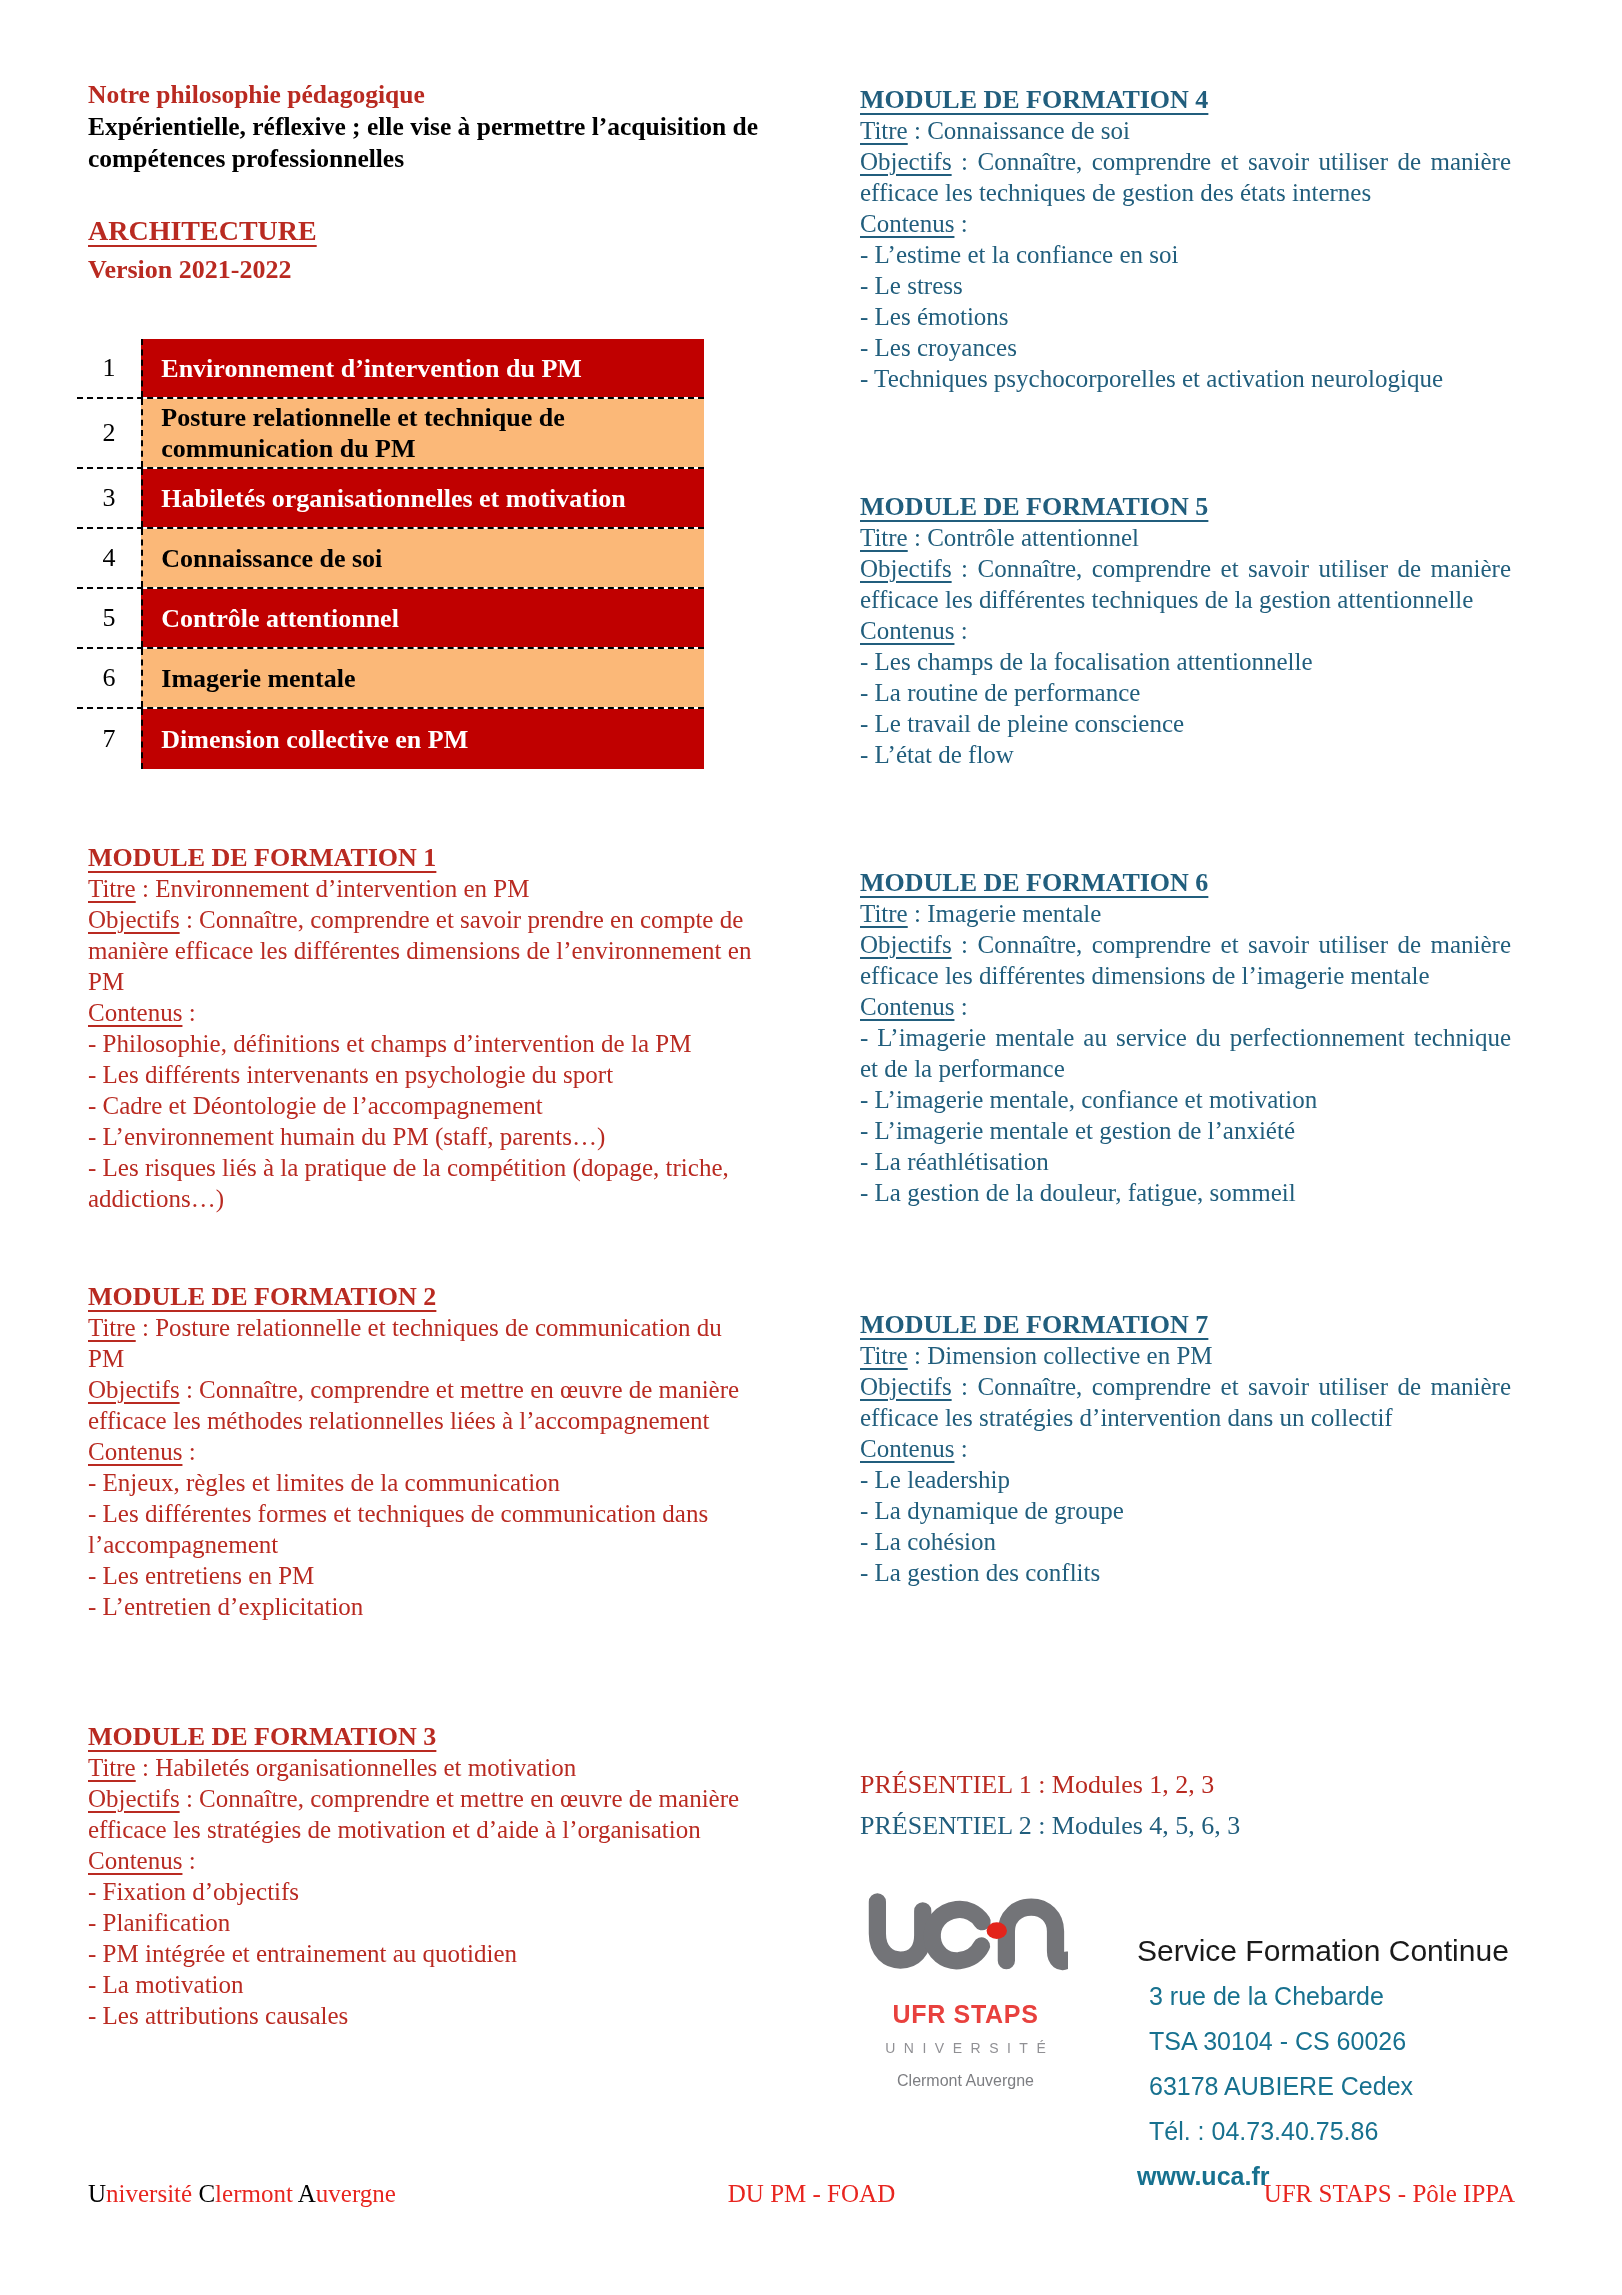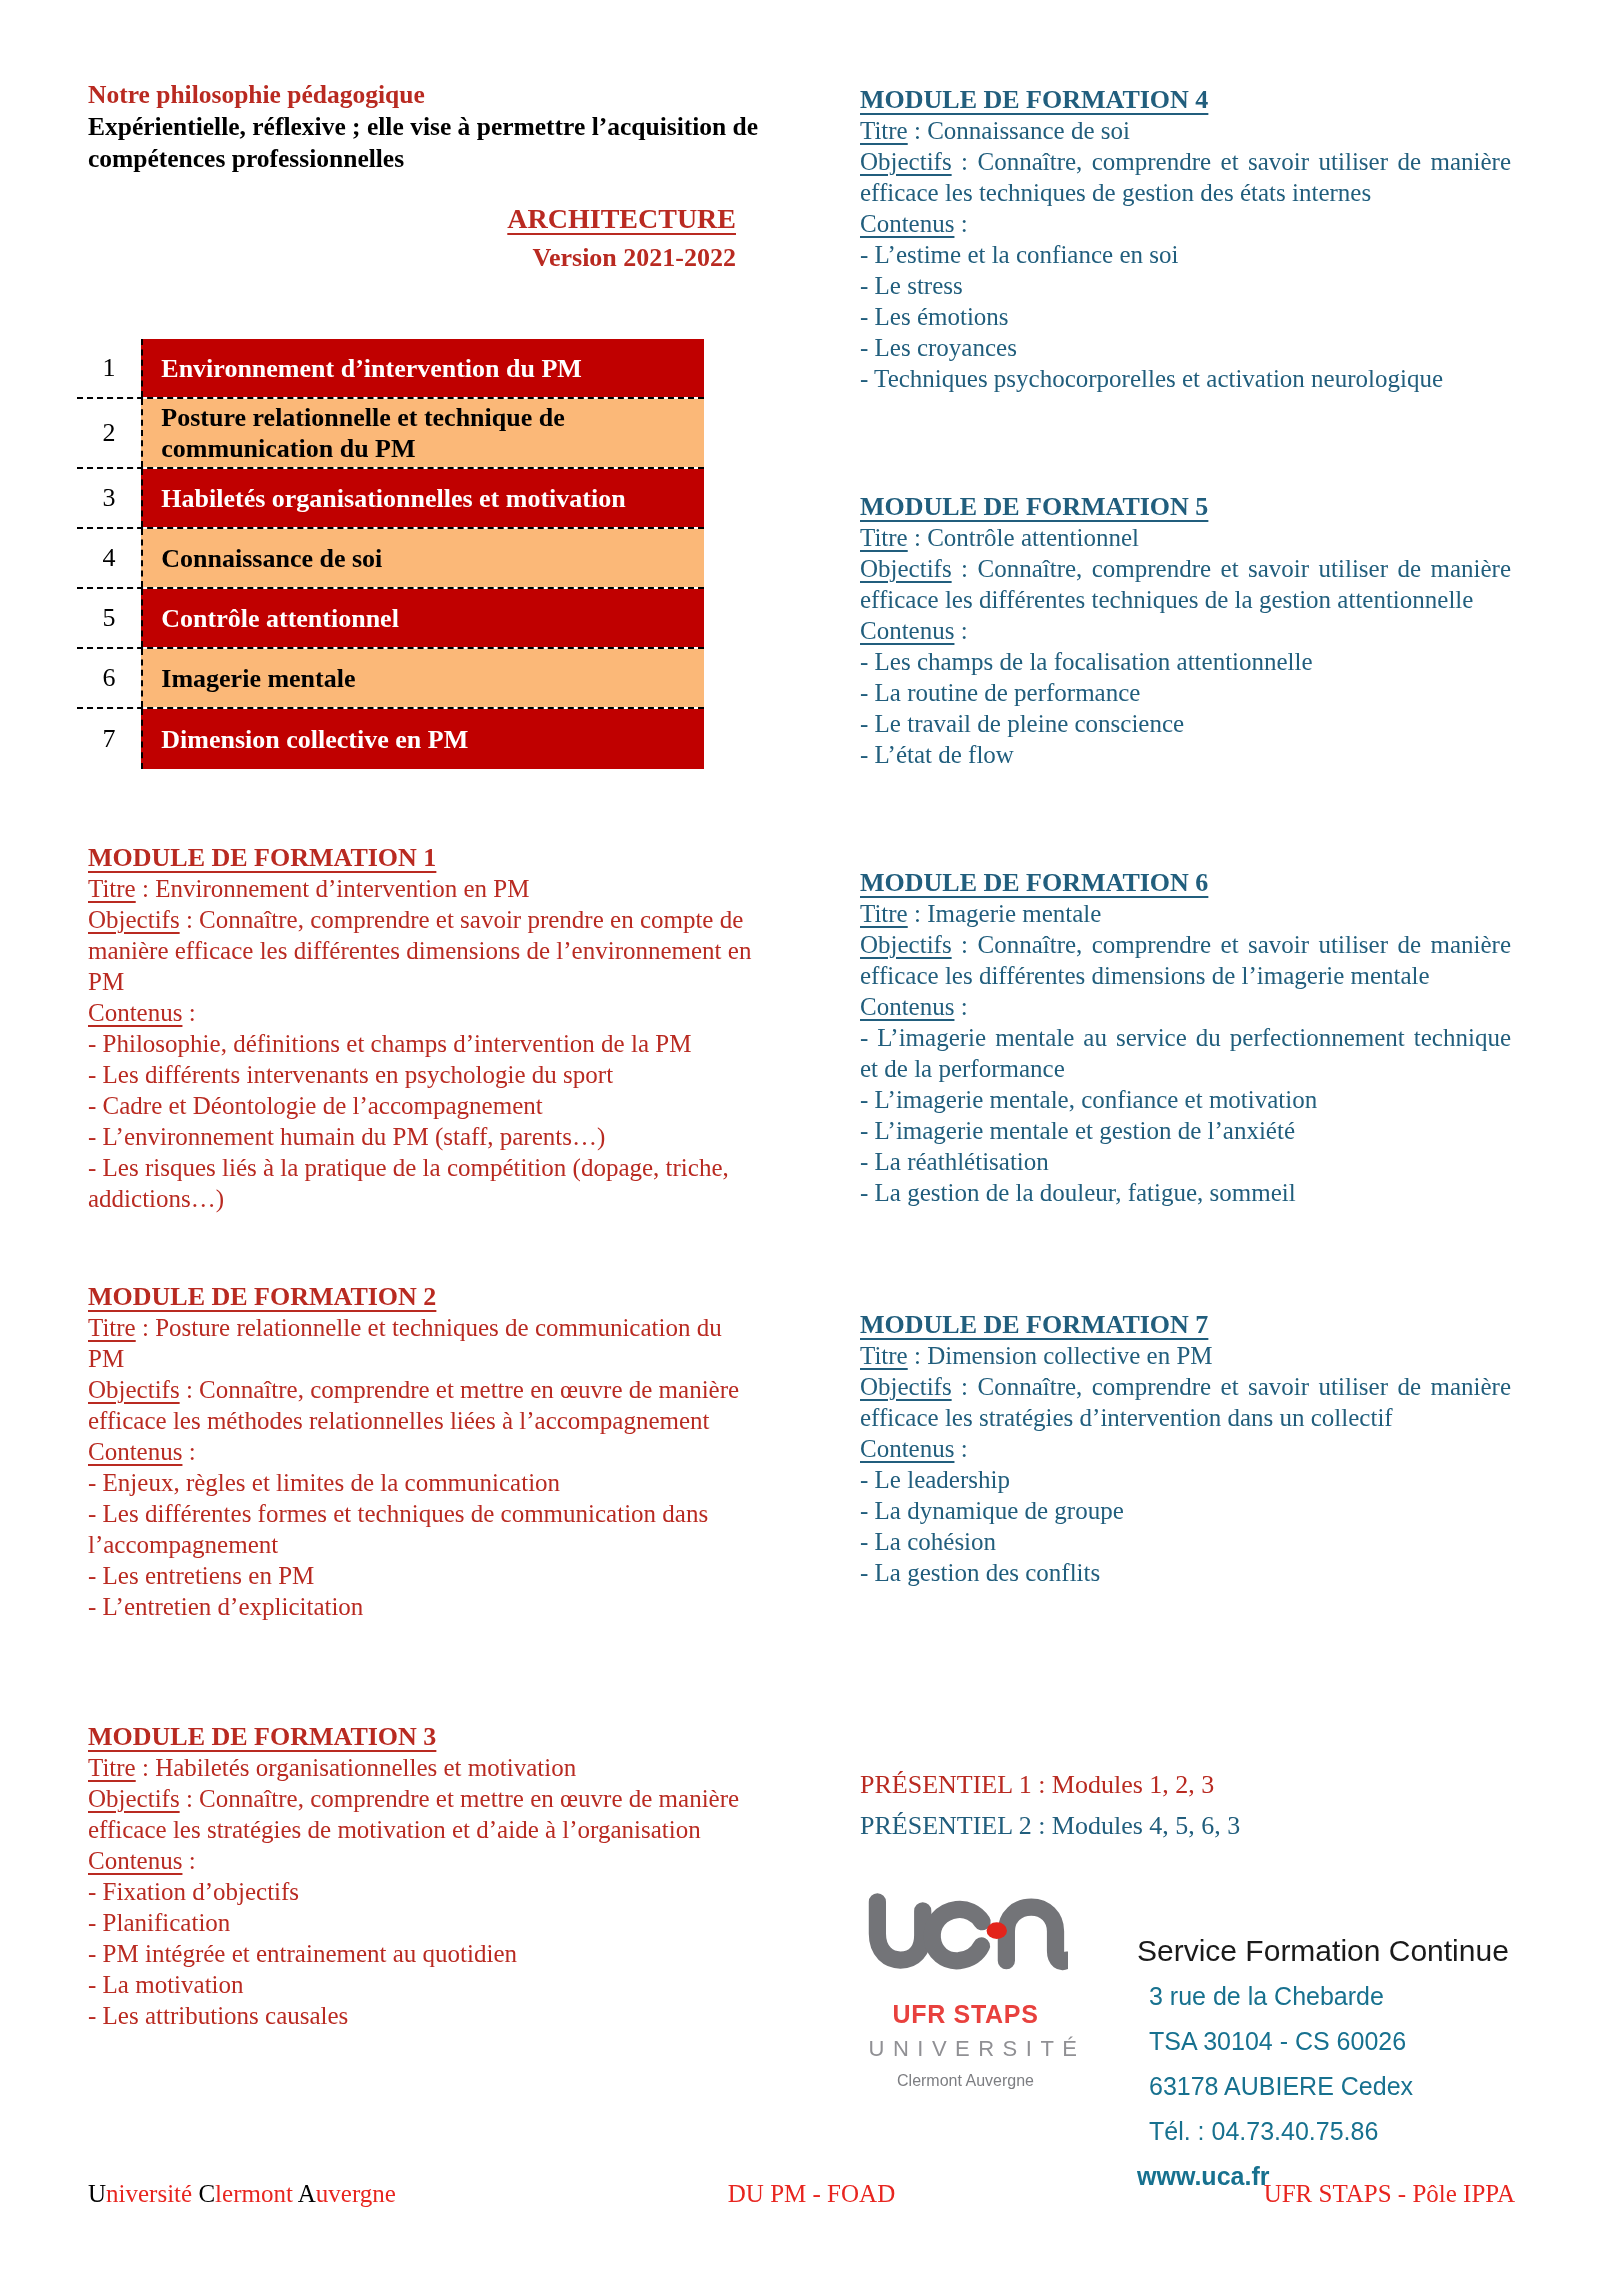--- a/index.html
+++ b/index.html
@@ -5,21 +5,21 @@
   html,body{margin:0;padding:0;background:#ffffff;}
   .page{position:relative;width:1623px;height:2295px;background:#ffffff;overflow:hidden;
         font-family:"Liberation Serif", serif;color:#000;text-decoration:underline;}
 
   
   .intro{position:absolute;left:88px;top:79px;width:759px;font-weight:bold;
          font-size:25.5px;line-height:32px;}
   .intro-heading{color:#B92A21;margin:0;}
   .intro-body{color:#000;margin:0;}
 
-  .arch{position:absolute;left:88px;top:203px;width:648px;text-align:right;
+  .arch{position:absolute;left:88px;top:215px;width:648px;text-align:left;
         color:#B92A21;font-weight:bold;}
   .arch-title{font-size:28px;margin:0;text-decoration:underline;
               text-decoration-thickness:2px;text-underline-offset:5.2px;}
   .arch-version{font-size:26px;margin:7.9px 0 0 0;}
 
   
   .mod-table{position:absolute;left:77px;top:339px;width:627px;}
   .t-row{display:flex;align-items:stretch;height:60px;box-sizing:border-box;
          border-bottom:2px dashed #000;}
   .t-row.tall{height:70px;}
@@ -45,21 +45,21 @@
   .presentiel{position:absolute;left:860px;top:1764px;font-size:26px;line-height:41px;}
   .presentiel .p1{color:#B92A21;margin:0;}
   .presentiel .p2{color:#215E7D;margin:0;}
 
   
   .logo-block{position:absolute;left:860px;top:1893px;width:211px;text-align:center;
               font-family:"Liberation Sans", sans-serif;}
   .uca-glyph{width:205px;height:83px;display:block;margin:0 auto;}
   .ufr-staps{color:#E8413E;font-weight:bold;font-size:25px;line-height:29px;margin-top:23.6px;
              letter-spacing:0.7px;}
-  .universite{color:#909094;font-size:22px;line-height:21px;margin-top:9.2px;letter-spacing:8.5px;
+  .universite{color:#909094;font-size:14px;line-height:21px;margin-top:9.2px;letter-spacing:8.5px;
               margin-left:8.5px;}
   .clermont{color:#7D7E82;font-size:16px;line-height:22px;margin-top:11px;}
 
   .address{position:absolute;left:1137px;top:1934px;font-family:"Liberation Sans", sans-serif;
            font-size:25px;line-height:33px;color:#17718F;}
   .addr-service{color:#1a1a1a;font-size:30px;line-height:34px;margin:0 0 2.6px 0;}
   .addr-line{margin:12px;}
   .addr-web{margin:0;font-weight:bold;cursor:pointer;}
 
   

